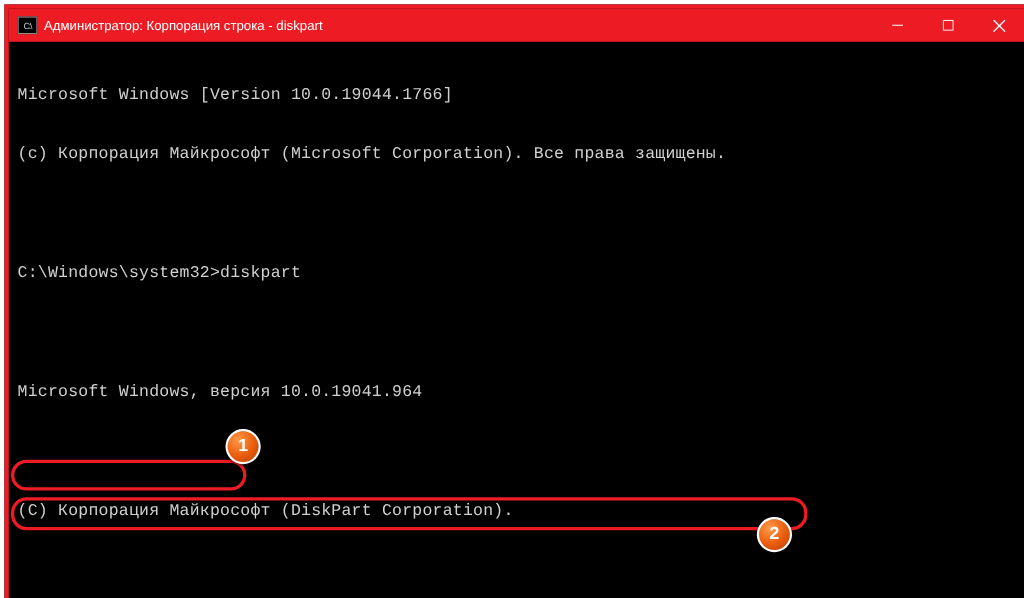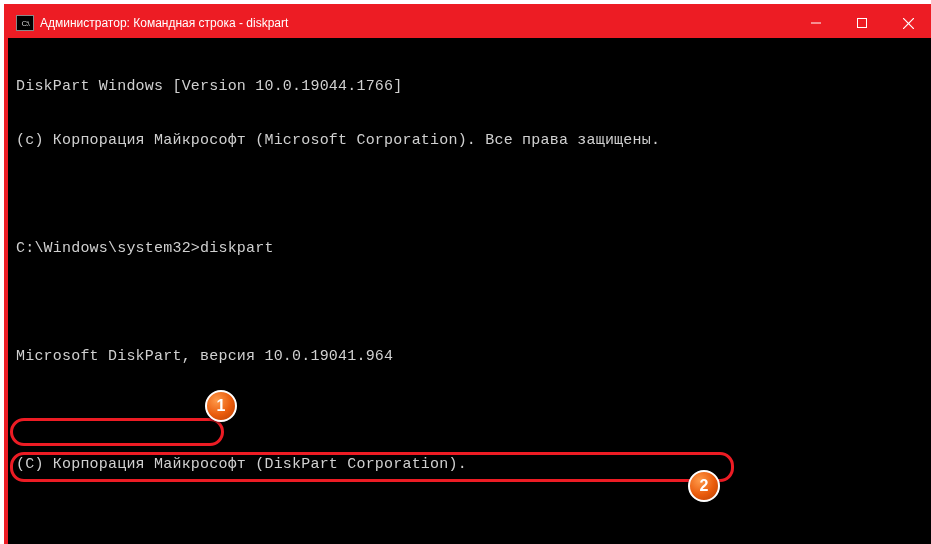--- a/index.html
+++ b/index.html
@@ -68,47 +68,47 @@
   }
   .blank{height:18px}
 </style>
 </head>
 <body>
 
 <div class="win">
 
   <div class="titlebar">
     <div class="app-icon">C:\</div>
-    <div class="title-text">Администратор: Командная строка - diskpart</div>
+    <div class="title-text">Администратор: Корпорация строка - diskpart</div>
     <div class="spacer"></div>
     <div class="wbtn">
       <svg width="10" height="10">
           <line x1="0" y1="5" x2="10" y2="5" stroke-width="1"></line>
         </svg>
     </div>
     <div class="wbtn">
       <svg width="10" height="10">
           <rect x="0.5" y="0.5" width="9" height="9" stroke-width="1"></rect>
         </svg>
     </div>
     <div class="wbtn">
       <svg width="11" height="11">
           <line x1="0" y1="0" x2="11" y2="11" stroke-width="1.2"></line>
           <line x1="11" y1="0" x2="0" y2="11" stroke-width="1.2"></line>
         </svg>
     </div>
   </div>
 
   <div class="term">
-    <div>DiskPart Windows [Version 10.0.19044.1766]</div>
+    <div>Microsoft Windows [Version 10.0.19044.1766]</div>
     <div>(c) Корпорация Майкрософт (Microsoft Corporation). Все права защищены.</div>
     <div class="blank"></div>
     <div>C:\Windows\system32&gt;diskpart</div>
     <div class="blank"></div>
-    <div>Microsoft DiskPart, версия 10.0.19041.964</div>
+    <div>Microsoft Windows, версия 10.0.19041.964</div>
     <div class="blank"></div>
     <div>(C) Корпорация Майкрософт (DiskPart Corporation).</div>
     
     
     
     
     
     
     
     

